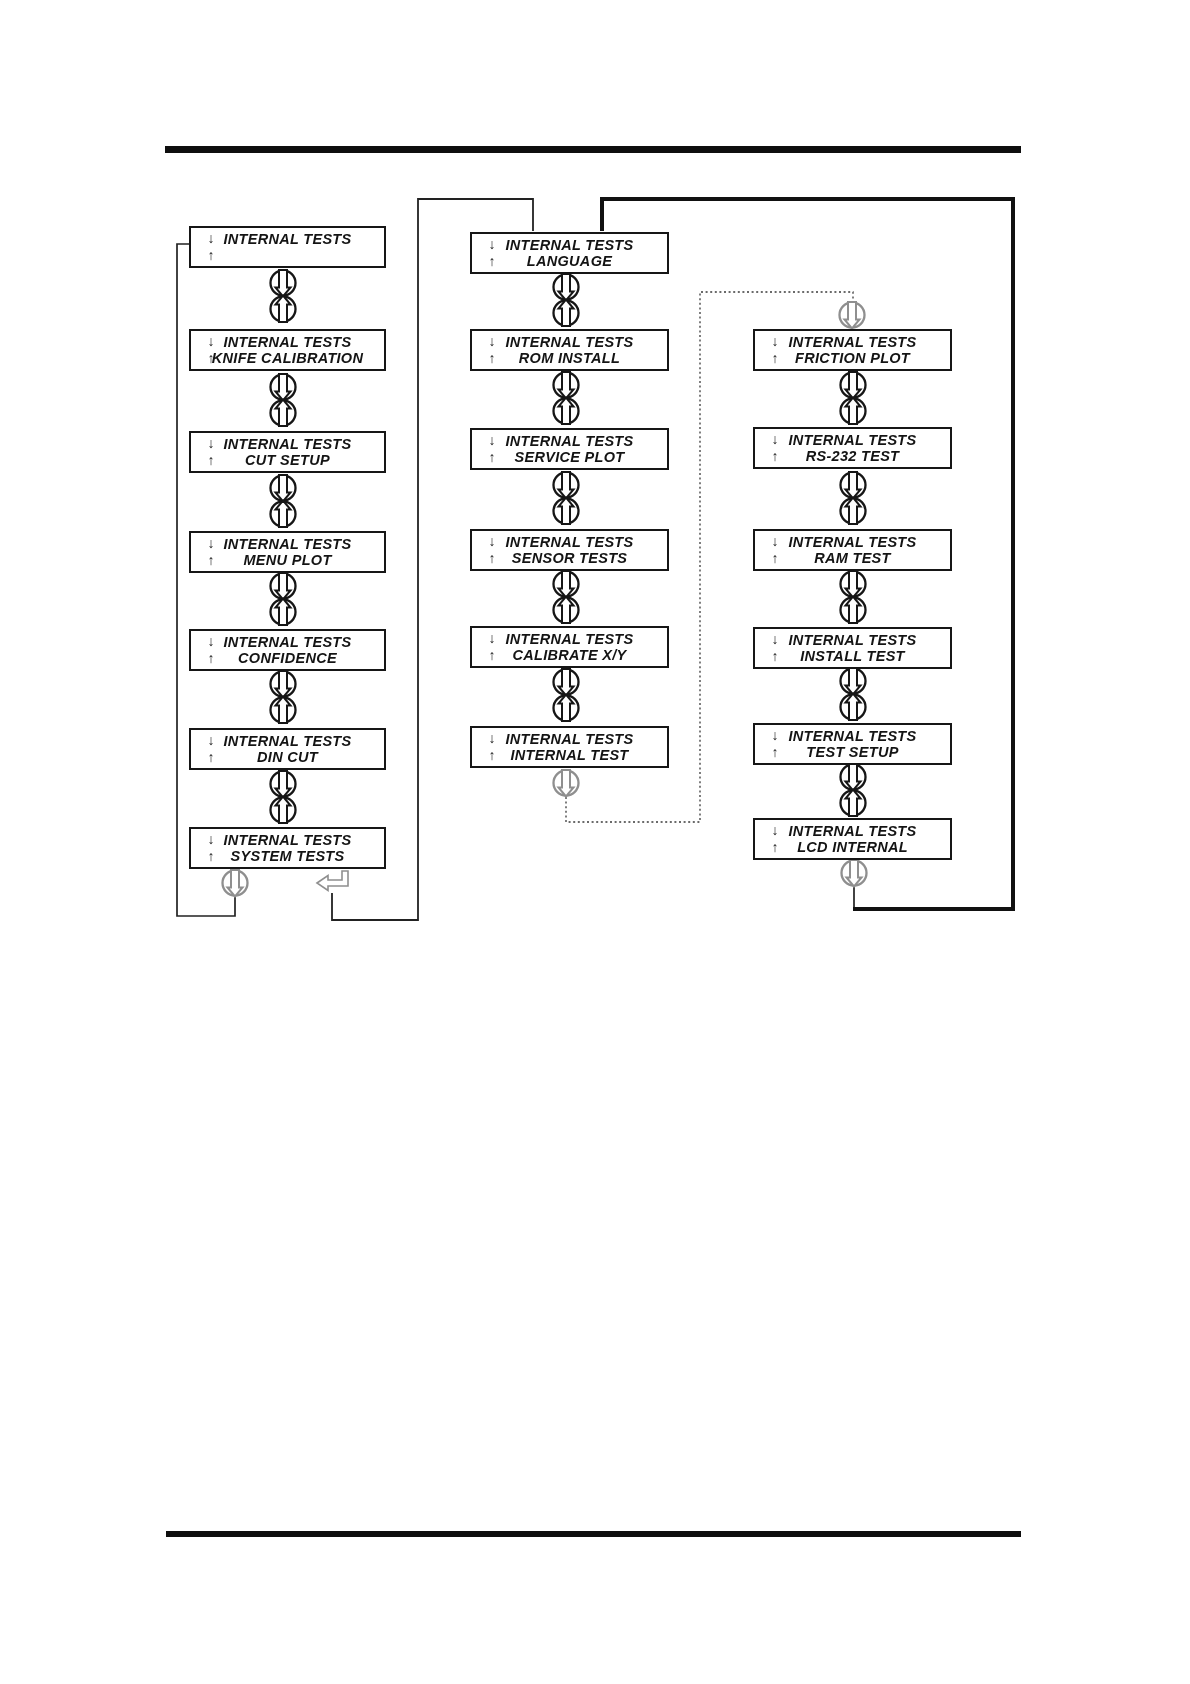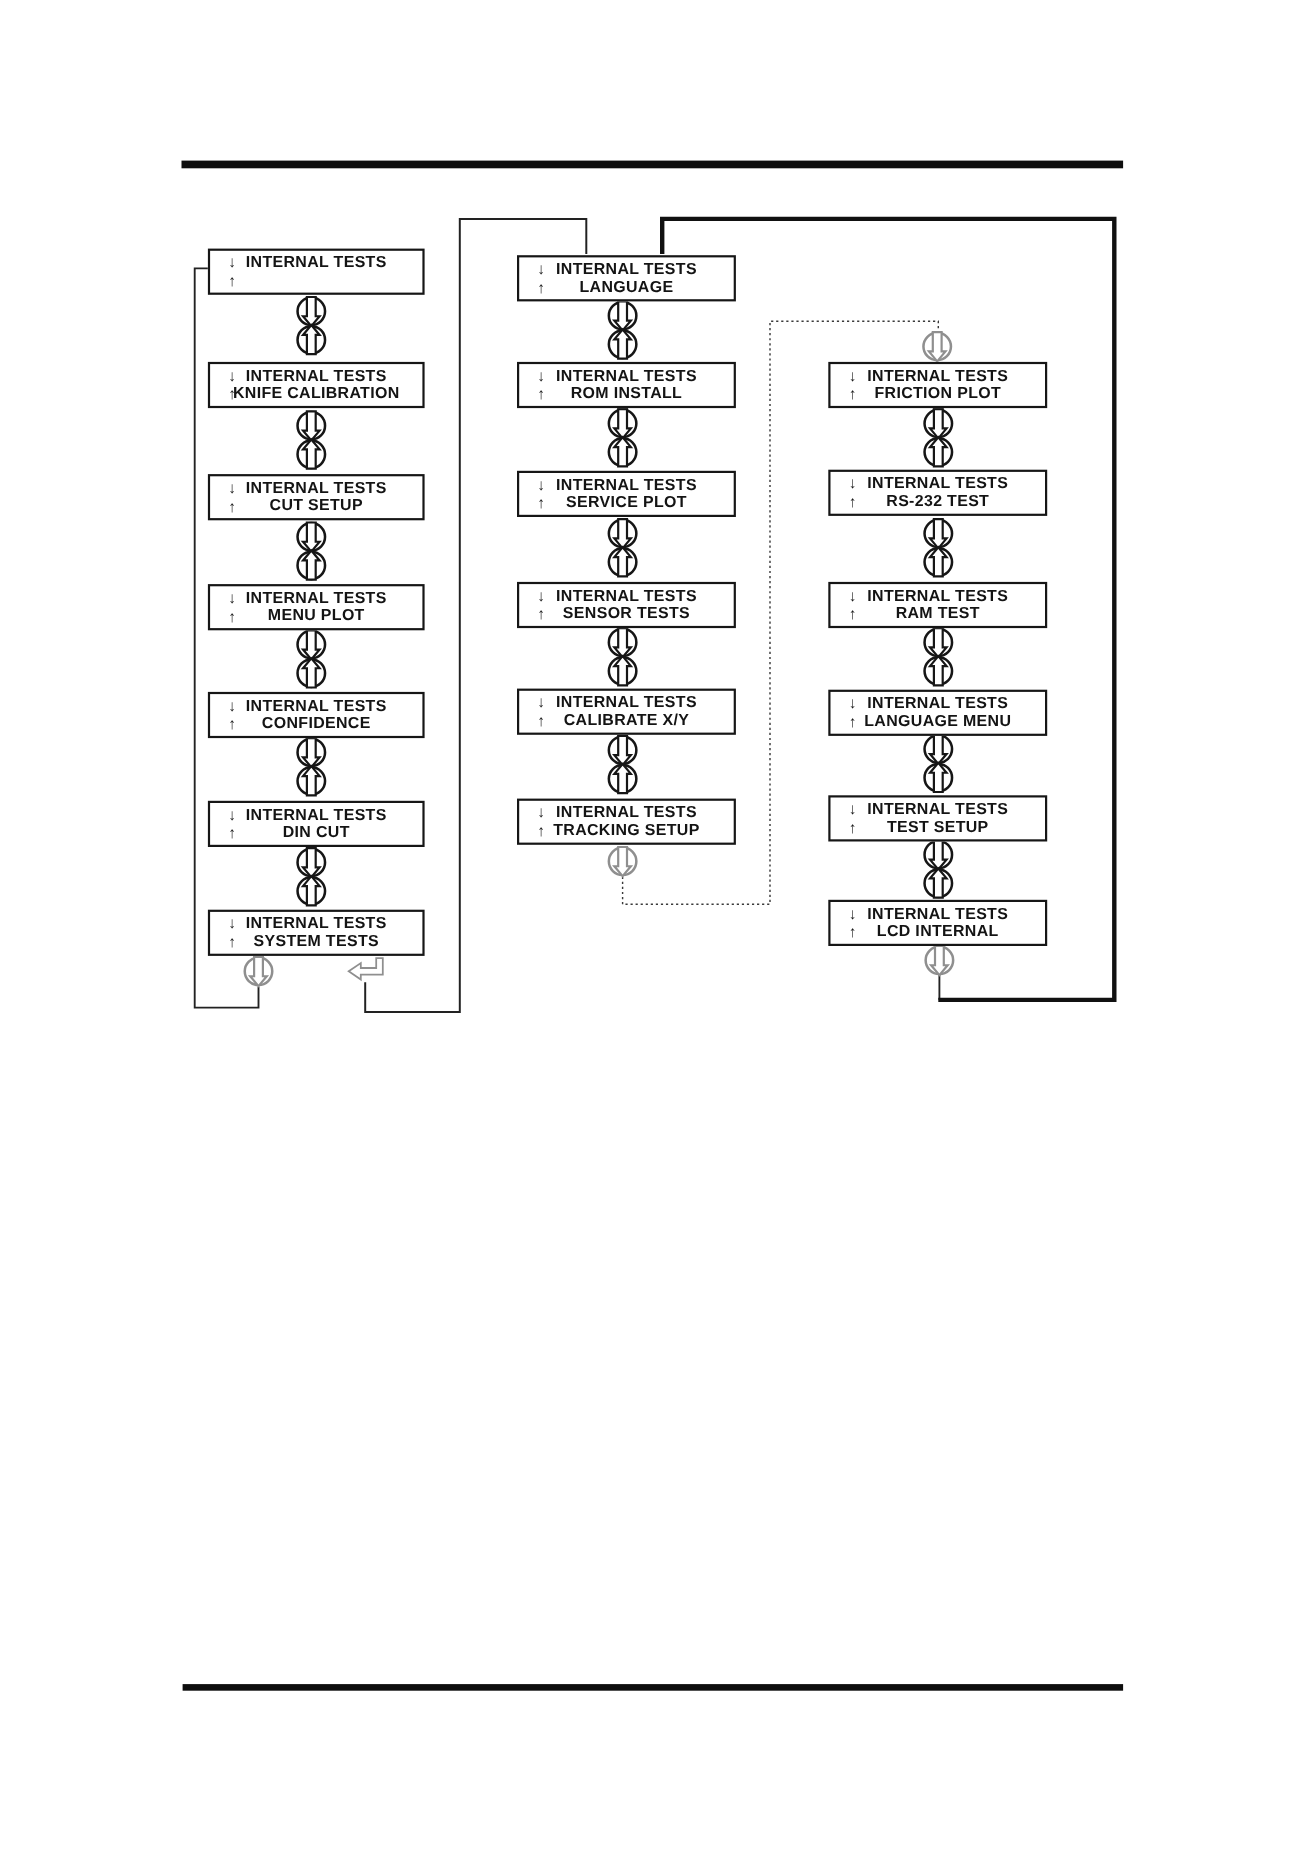--- a/index.html
+++ b/index.html
@@ -16,21 +16,21 @@
   .keys{
     position:absolute;left:12px;top:2px;width:16px;
     display:flex;flex-direction:column;align-items:center;
     color:#1c1c1c;font-weight:700;font-size:14px;line-height:17px;
   }
   .lines{
     position:absolute;left:0;right:0;top:0;bottom:0;
     padding-top:3px;text-align:center;color:#141414;
     font-size:14.5px;font-weight:700;letter-spacing:0.3px;
   }
-  .lines div{height:16px;line-height:16px;white-space:nowrap;}
+  .lines div{height:16px;line-height:16px;white-space:nowrap;font-style:italic;}
 </style>
 </head>
 <body>
 
 <div class="canvas">
 
   <div class="rule" style="left:165px;top:146px;width:856px;height:7px"></div>
   <div class="rule" style="left:166px;top:1531px;width:855px;height:6px"></div>
 
   <svg class="overlay" width="1190" height="1684" viewBox="0 0 1190 1684">
@@ -218,21 +218,21 @@
       <div>CALIBRATE X/Y</div>
     </div>
   </div>
   <div class="mbox" style="left:470px;top:726px;width:199px">
     <div class="keys">
         <span>↓</span>
         <span>↑</span>
       </div>
     <div class="lines">
       <div>INTERNAL TESTS</div>
-      <div>TRACKING SETUP</div>
+      <div>INTERNAL TEST</div>
     </div>
   </div>
 
   <div class="mbox" style="left:753px;top:329px;width:199px">
     <div class="keys">
         <span>↓</span>
         <span>↑</span>
       </div>
     <div class="lines">
       <div>INTERNAL TESTS</div>
@@ -259,21 +259,21 @@
       <div>RAM TEST</div>
     </div>
   </div>
   <div class="mbox" style="left:753px;top:627px;width:199px">
     <div class="keys">
         <span>↓</span>
         <span>↑</span>
       </div>
     <div class="lines">
       <div>INTERNAL TESTS</div>
-      <div>LANGUAGE MENU</div>
+      <div>INSTALL TEST</div>
     </div>
   </div>
   <div class="mbox" style="left:753px;top:723px;width:199px">
     <div class="keys">
         <span>↓</span>
         <span>↑</span>
       </div>
     <div class="lines">
       <div>INTERNAL TESTS</div>
       <div>TEST SETUP</div>

